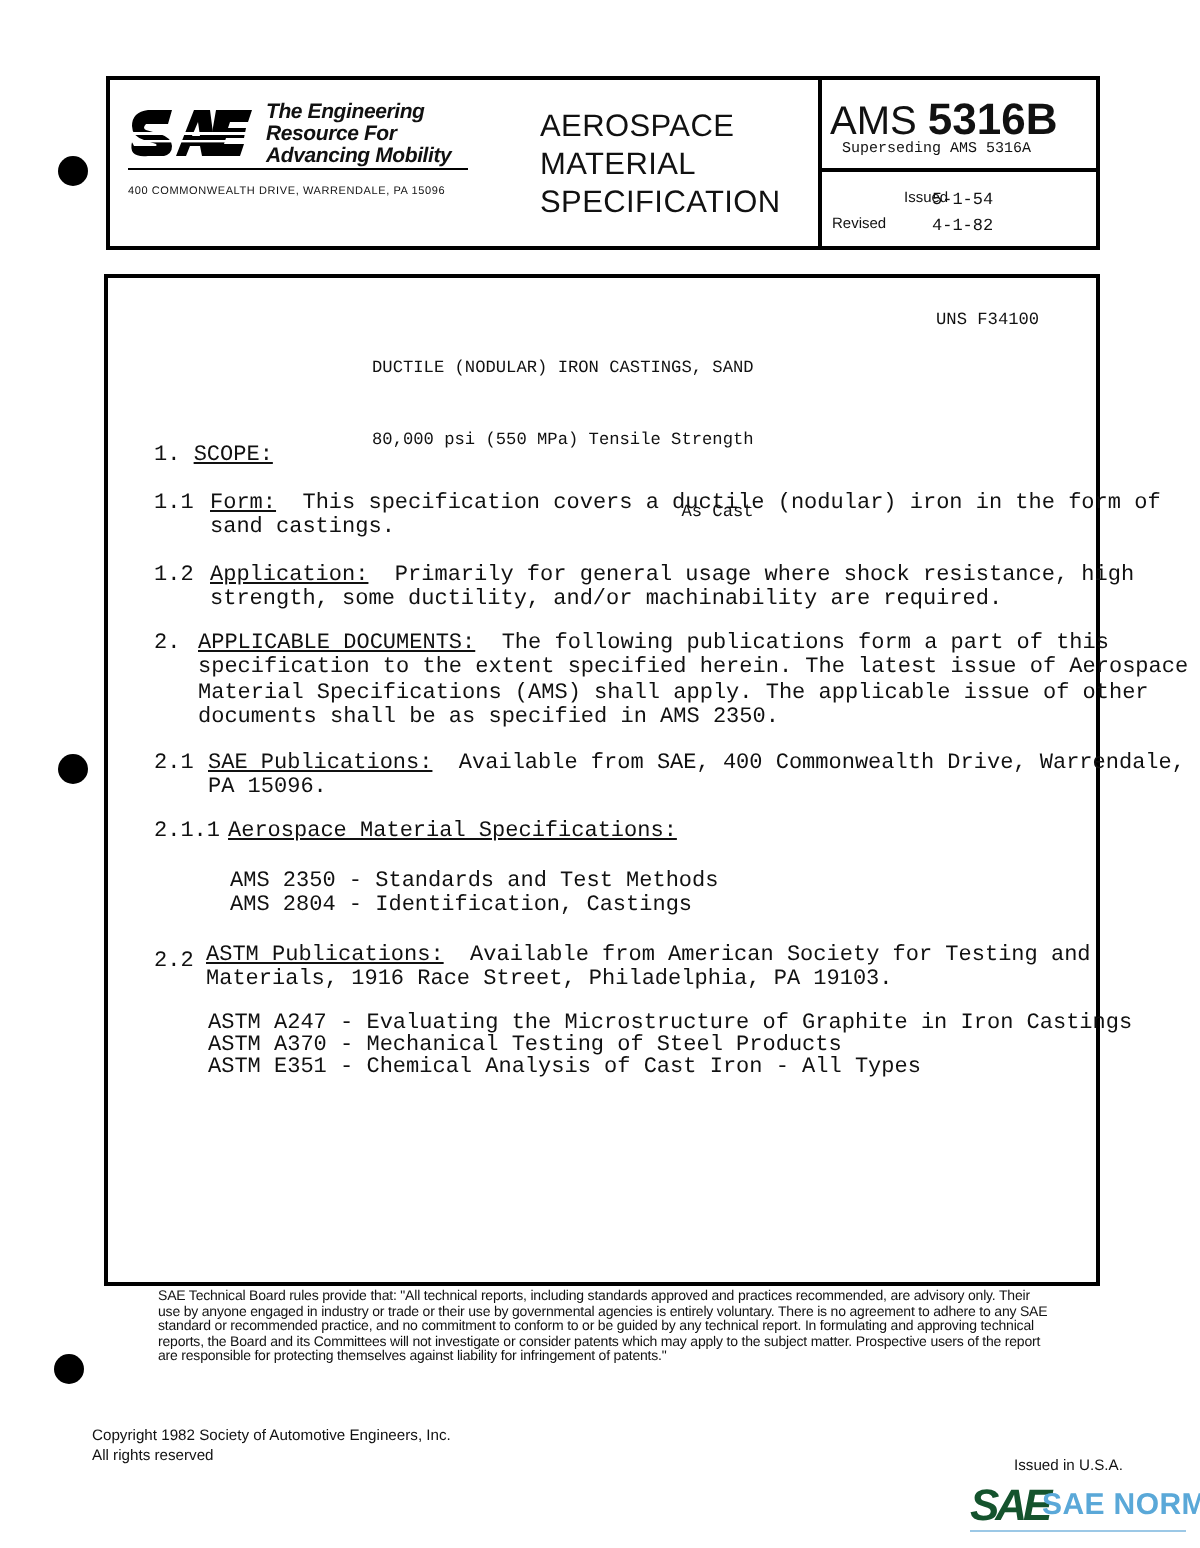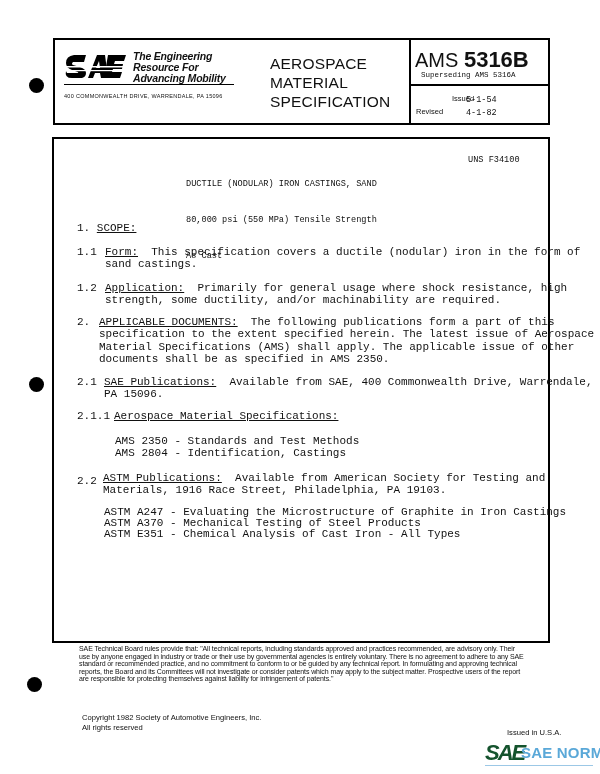--- a/index.html
+++ b/index.html
@@ -26,28 +26,28 @@
   .supersed { position:absolute; left:421px; top:71px; font-size:7.5px; white-space:nowrap; }
 
   .issued-lbl { position:absolute; left:416px; top:94px; font-size:7.5px;margin-left:36px; }
   .revised-lbl { position:absolute; left:416px; top:107px; font-size:7.5px; }
   .issued-val { position:absolute; left:466px; top:95px; font-size:8.5px; }
   .revised-val { position:absolute; left:466px; top:108px; font-size:8.5px; }
 
   
   .main-box { position:absolute; left:52px; top:137px; width:498px; height:506px; border:2px solid #000; box-sizing:border-box; }
 
-  .subj { position:absolute; left:186px; top:154px; font-size:8.6px; line-height:12px; text-align:left; white-space:pre; }
+  .subj { position:absolute; left:186px; top:154px; font-size:8.6px; line-height:12px; text-align:right; white-space:pre; }
   .uns { position:absolute; left:468px; top:155px; font-size:8.6px; }
 
   .body-text { font-size:11px; line-height:12.3px; white-space:nowrap; position:absolute;font-family:Liberation Mono, monospace; }
   u { text-decoration:underline; }
 
   .fine { position:absolute; left:79px; top:645px; width:448px; font-size:7px; line-height:7.6px; letter-spacing:-0.1px; }
-  .copyright { position:absolute; left:46px; top:713px; font-size:7.6px; line-height:10px;margin-left:36px; }
+  .copyright { position:absolute; left:46px; top:713px; font-size:7.6px; line-height:10px; }
   .printed { position:absolute; left:507px; top:728px; font-size:7.6px; }
 
   .wm { position:absolute; left:485px; top:740px; width:110px; height:30px; }
   .wm-sae { position:absolute; left:0; top:0; font-weight:bold; font-size:22px; color:#14532d; letter-spacing:-2px; font-style:italic; }
   .wm-norm { position:absolute; left:36px; top:4px; font-weight:bold; font-size:15px; color:#5aa8d8; white-space:nowrap; letter-spacing:0.2px; }
   .wm-line { position:absolute; left:0; top:25px; width:108px; height:1px; background:#9cc8e6; }
 </style>
 </head>
 <body>
 

